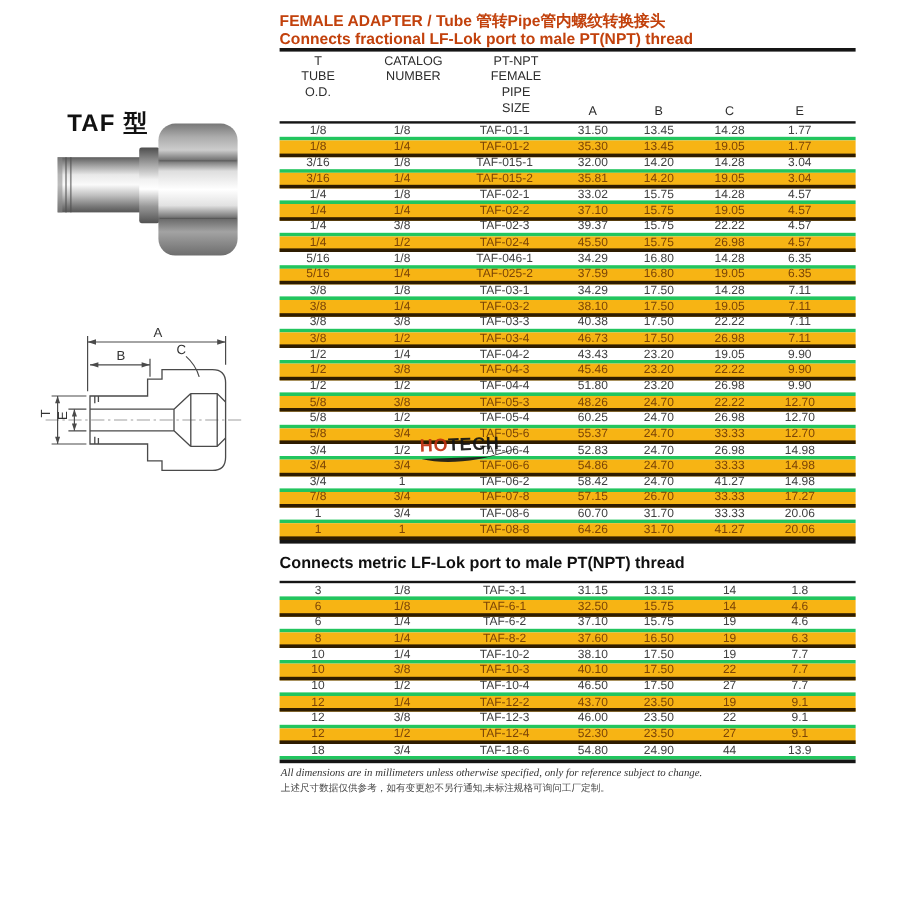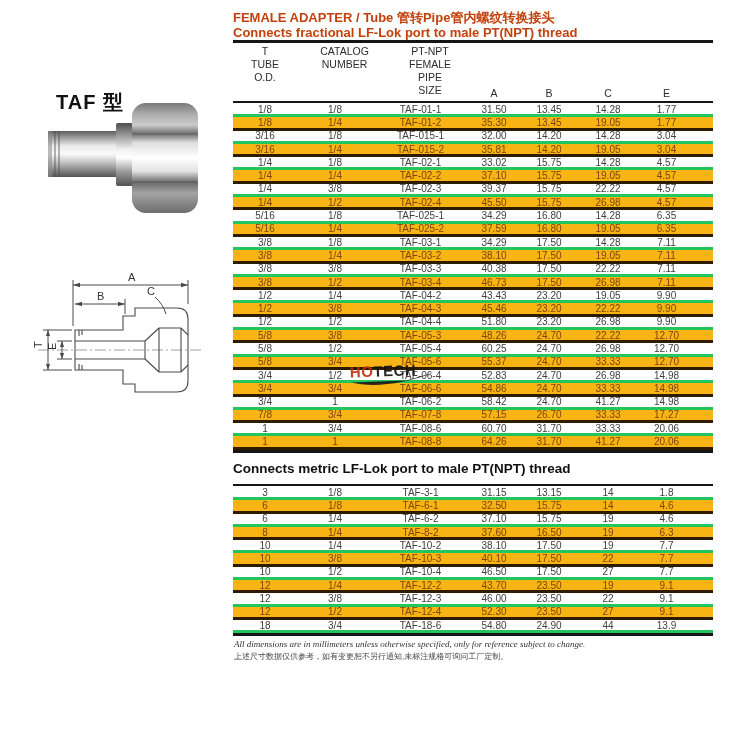--- a/index.html
+++ b/index.html
@@ -257,21 +257,21 @@
       <div class="cell w2">TAF-02-4</div>
       <div class="cell w3">45.50</div>
       <div class="cell w4">15.75</div>
       <div class="cell w5">26.98</div>
       <div class="cell w6">4.57</div>
       <div class="cell w7"></div>
     </div>
     <div class="row">
       <div class="cell w0">5/16</div>
       <div class="cell w1">1/8</div>
-      <div class="cell w2">TAF-025-1</div>
+      <div class="cell w2">TAF-046-1</div>
       <div class="cell w3">34.29</div>
       <div class="cell w4">16.80</div>
       <div class="cell w5">14.28</div>
       <div class="cell w6">6.35</div>
       <div class="cell w7"></div>
     </div>
     <div class="row hl">
       <div class="cell w0">5/16</div>
       <div class="cell w1">1/4</div>
       <div class="cell w2">TAF-025-2</div>

